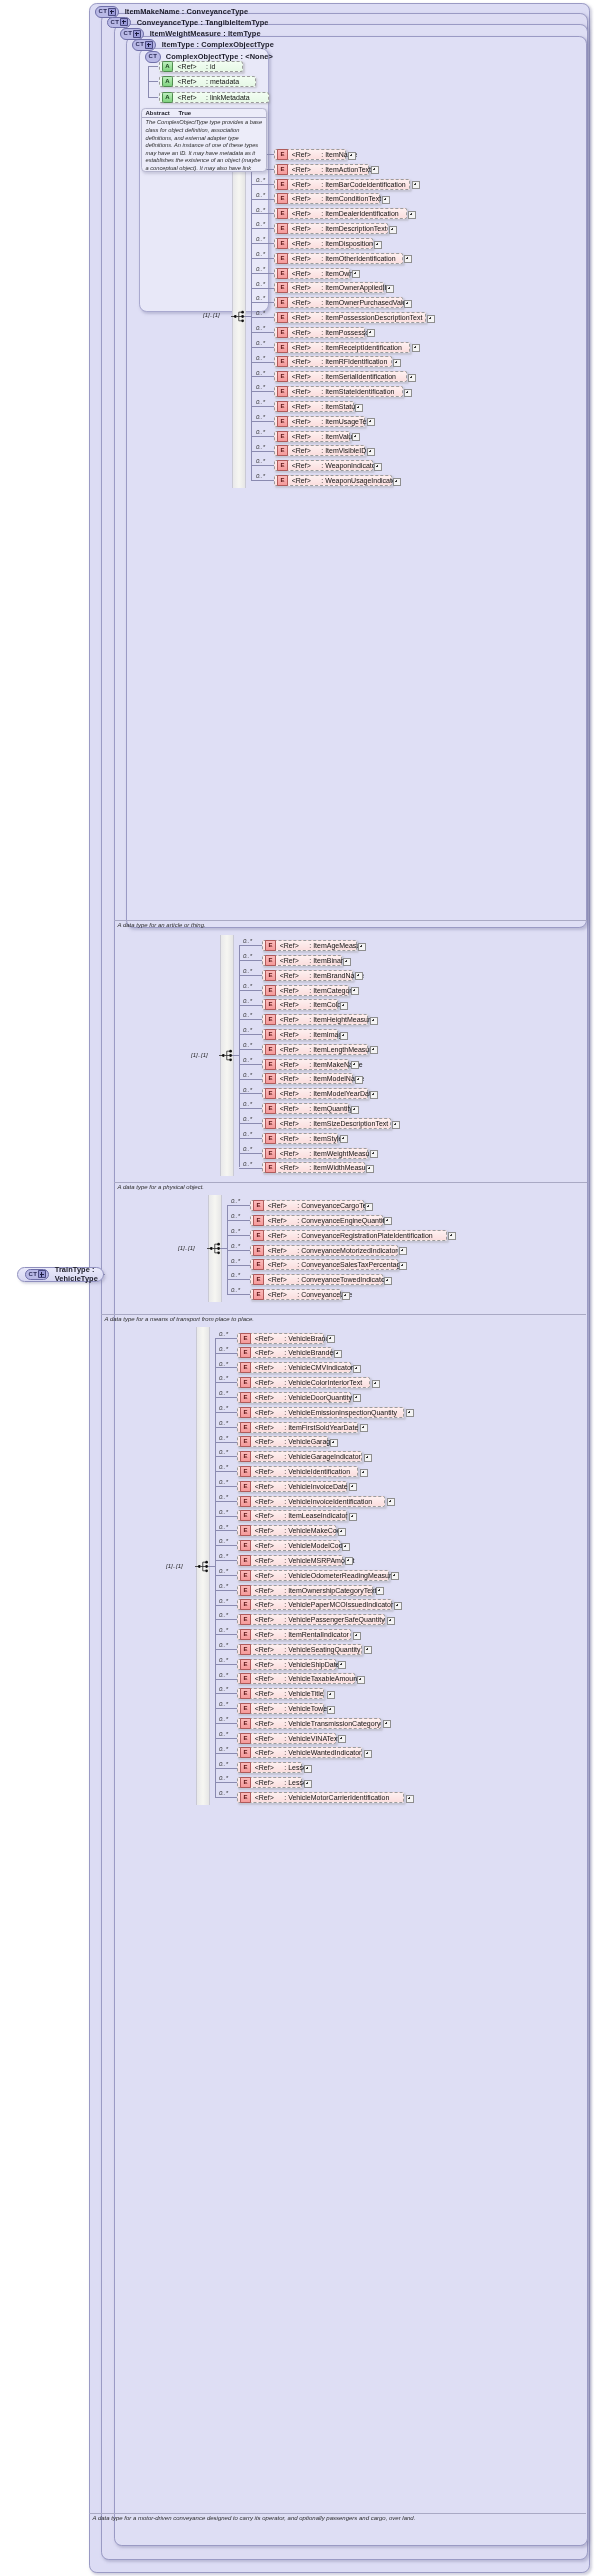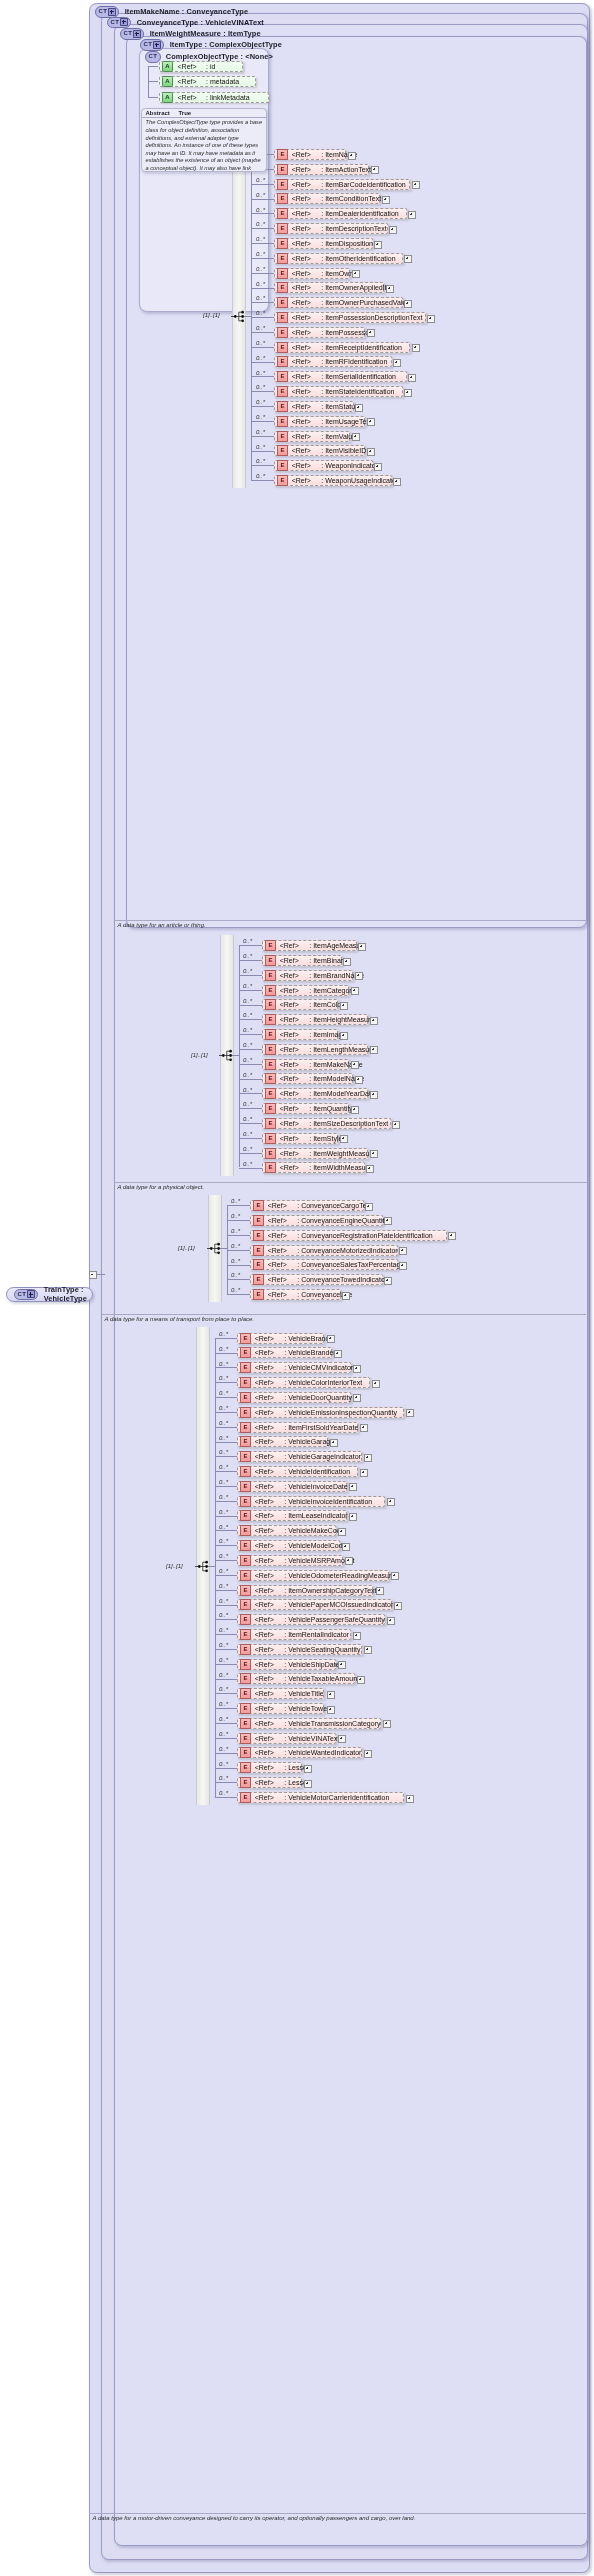--- a/index.html
+++ b/index.html
@@ -92,29 +92,29 @@
 
 <div id="page">
     <div class="frame lvl1" style="left: 89px; top: 2.6px; width: 501px; height: 2570px; z-index: 1;"></div>
     <div class="fhdr" style="left: 95px; top: 6px; z-index: 40;">
       <span class="ct">CT<span class="plus"></span></span>
       <span class="ftitle">ItemMakeName : ConveyanceType</span>
     </div>
     <div class="frame lvl2" style="left: 101px; top: 13px; width: 487px; height: 2547px; z-index: 2;"></div>
     <div class="fhdr" style="left: 107px; top: 16.5px; z-index: 41;">
       <span class="ct">CT<span class="plus"></span></span>
-      <span class="ftitle">ConveyanceType : VehicleVINAText</span>
+      <span class="ftitle">ConveyanceType : TangibleItemType</span>
     </div>
     <div class="frame lvl3" style="left: 114px; top: 24px; width: 474px; height: 2522px; z-index: 3;"></div>
     <div class="fhdr" style="left: 120px; top: 28px; z-index: 42;">
       <span class="ct">CT<span class="plus"></span></span>
       <span class="ftitle">ItemWeightMeasure : ItemType</span>
     </div>
     <div class="frame lvl4" style="left: 126px; top: 36px; width: 461px; height: 892px; z-index: 4;"></div>
-    <div class="fhdr" style="left: 132px; top: 39px; z-index: 43; margin-left: 8px;">
+    <div class="fhdr" style="left: 132px; top: 39px; z-index: 43;">
       <span class="ct">CT<span class="plus"></span></span>
       <span class="ftitle">ItemType : ComplexObjectType</span>
     </div>
     <div class="frame lvl5" style="left: 139px; top: 48px; width: 130px; height: 264px; z-index: 5;"></div>
     <div class="fhdr" style="left: 145px; top: 51px; z-index: 44;">
       <span class="ct">CT</span>
       <span class="ftitle">ComplexObjectType : &lt;None&gt;</span>
     </div>
     <div class="attrbox" style="left: 159px; top: 61px; width: 84px; z-index: 60;">
       <span class="abadge">A</span>
@@ -827,20 +827,20 @@
     <div class="exp" style="left: 304px; top: 1780px; z-index: 55;"></div>
     <div class="elbox" style="left: 237px; top: 1792px; width: 167px; z-index: 50;">
       <span class="ebadge">E</span>
       <span class="ename">&lt;Ref&gt;</span>
       <span class="etype" style="margin-left: 7px;">: VehicleMotorCarrierIdentification</span>
     </div>
     <div class="card" style="left: 219px; top: 1790px; z-index: 50;">0..*</div>
     <div class="hl" style="left: 215px; top: 1797px; width: 22.5px; z-index: 30;"></div>
     <div class="exp" style="left: 406px; top: 1795px; z-index: 55;"></div>
     <div class="annobar" style="left: 89px; top: 2513px; width: 497px; z-index: 45;"><span>A data type for a motor-driven conveyance designed to carry its operator, and optionally passengers and cargo, over land.</span></div>
-    <div class="rootbox" style="left: 6px; top: 1267px; width: 87px; z-index: 100; margin-top: 20px;">
+    <div class="rootbox" style="left: 17px; top: 1267px; width: 87px; z-index: 100;">
       <span class="ct">CT<span class="plus"></span></span>
       <span class="ftitle">TrainType : VehicleType</span>
     </div>
     <div class="hl" style="left: 95px; top: 1274px; width: 10.4px; z-index: 98;"></div>
     <div class="smallsq" style="left: 89px; top: 1271px; z-index: 99;"></div>
   </div>
 
 
 </body></html>

